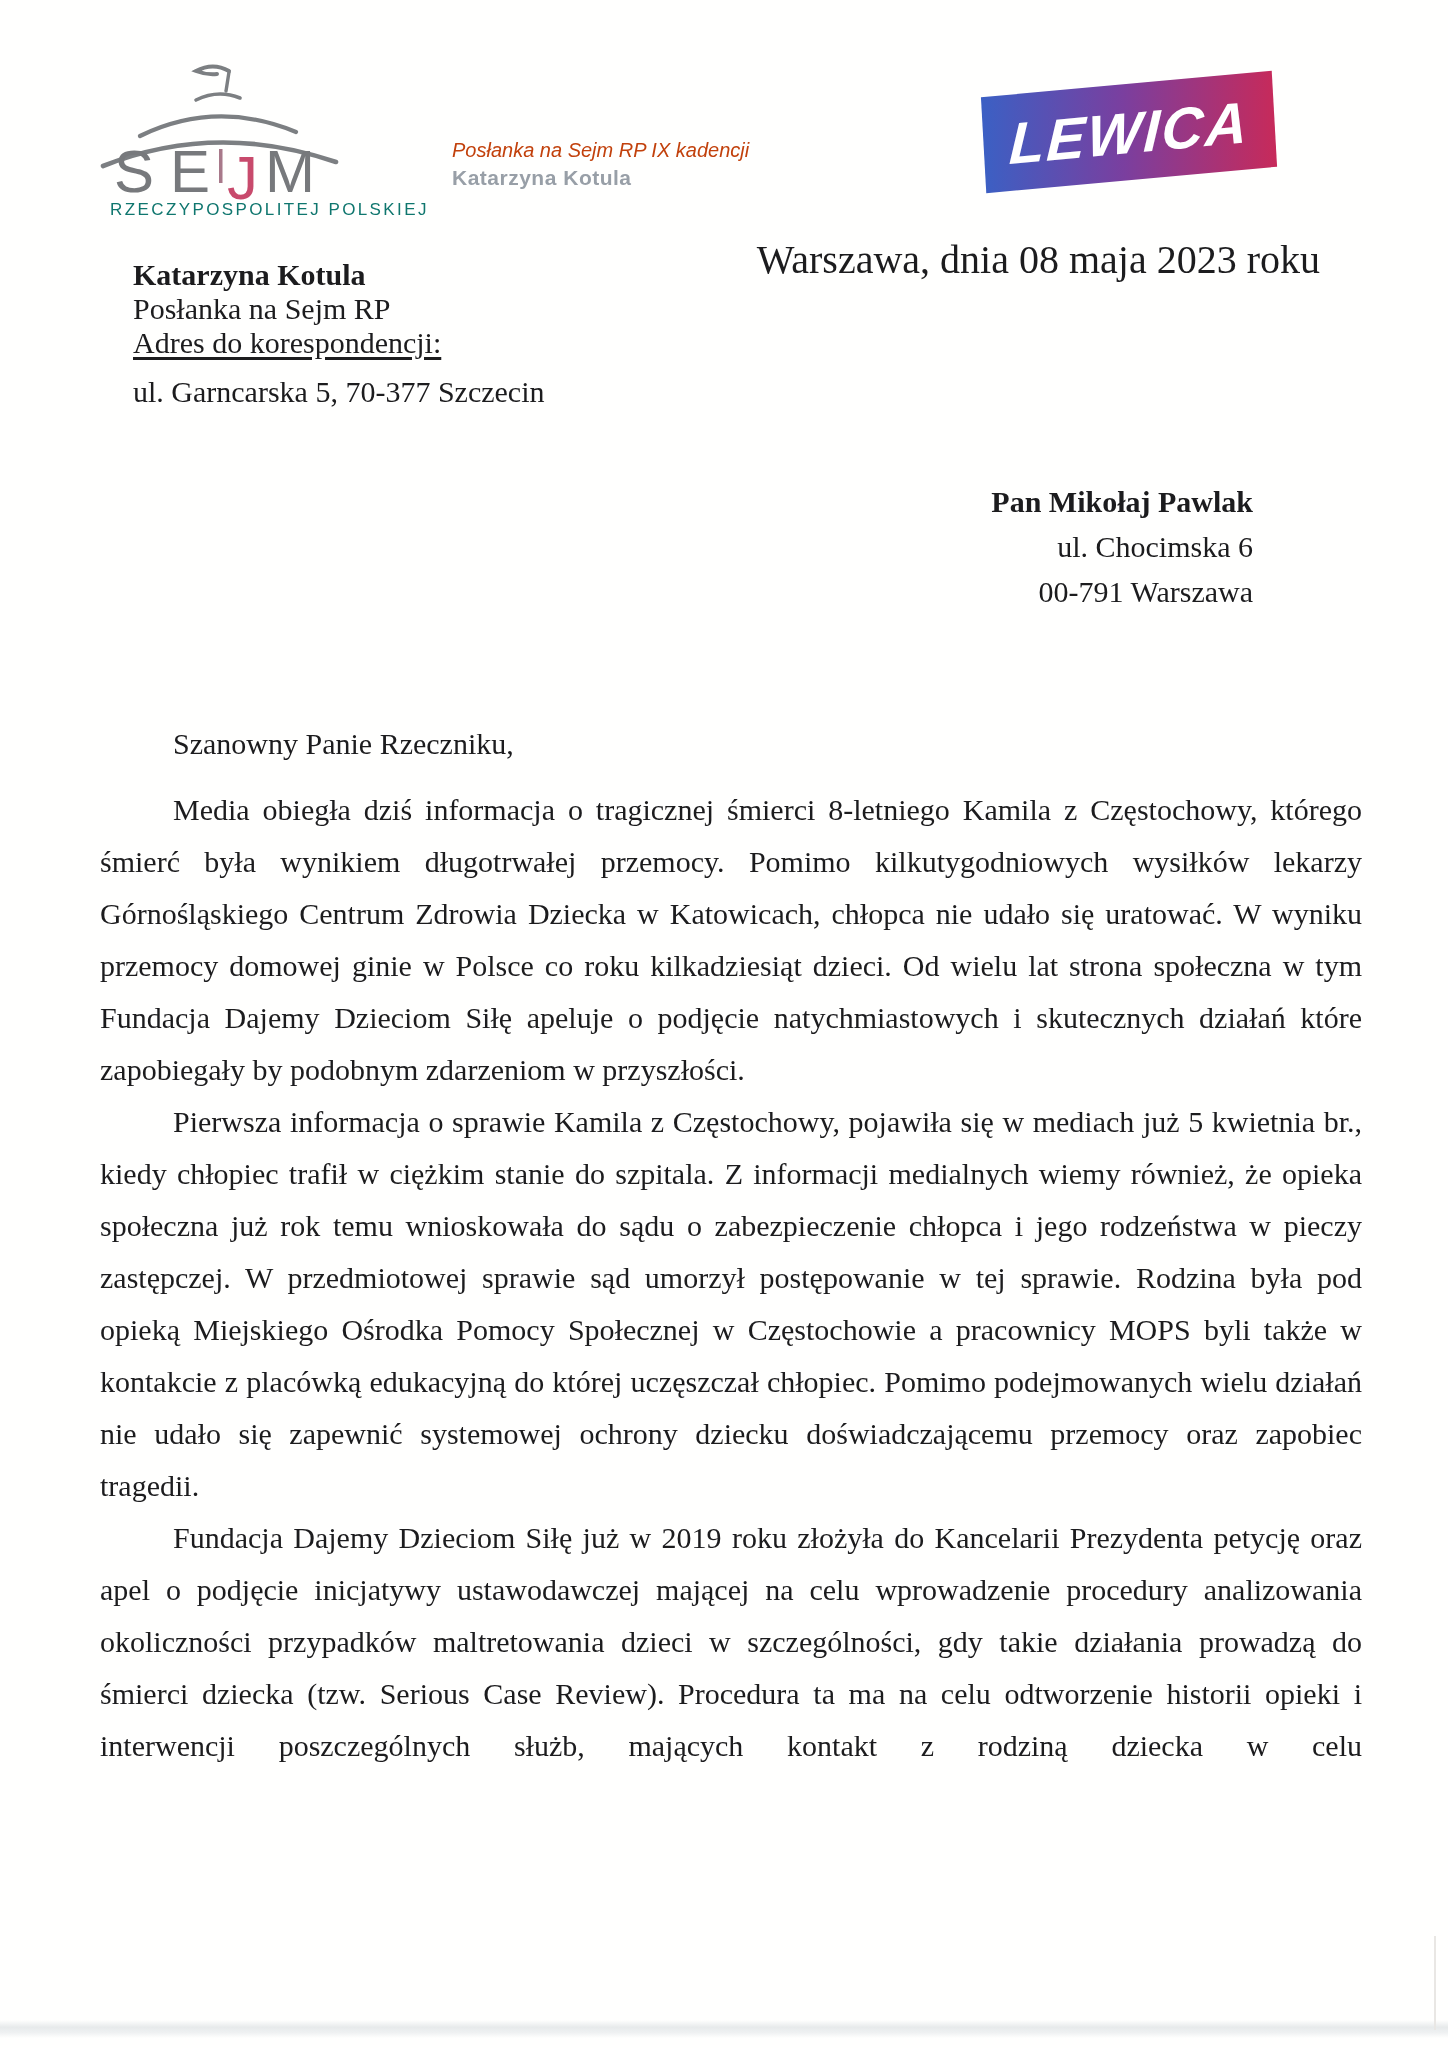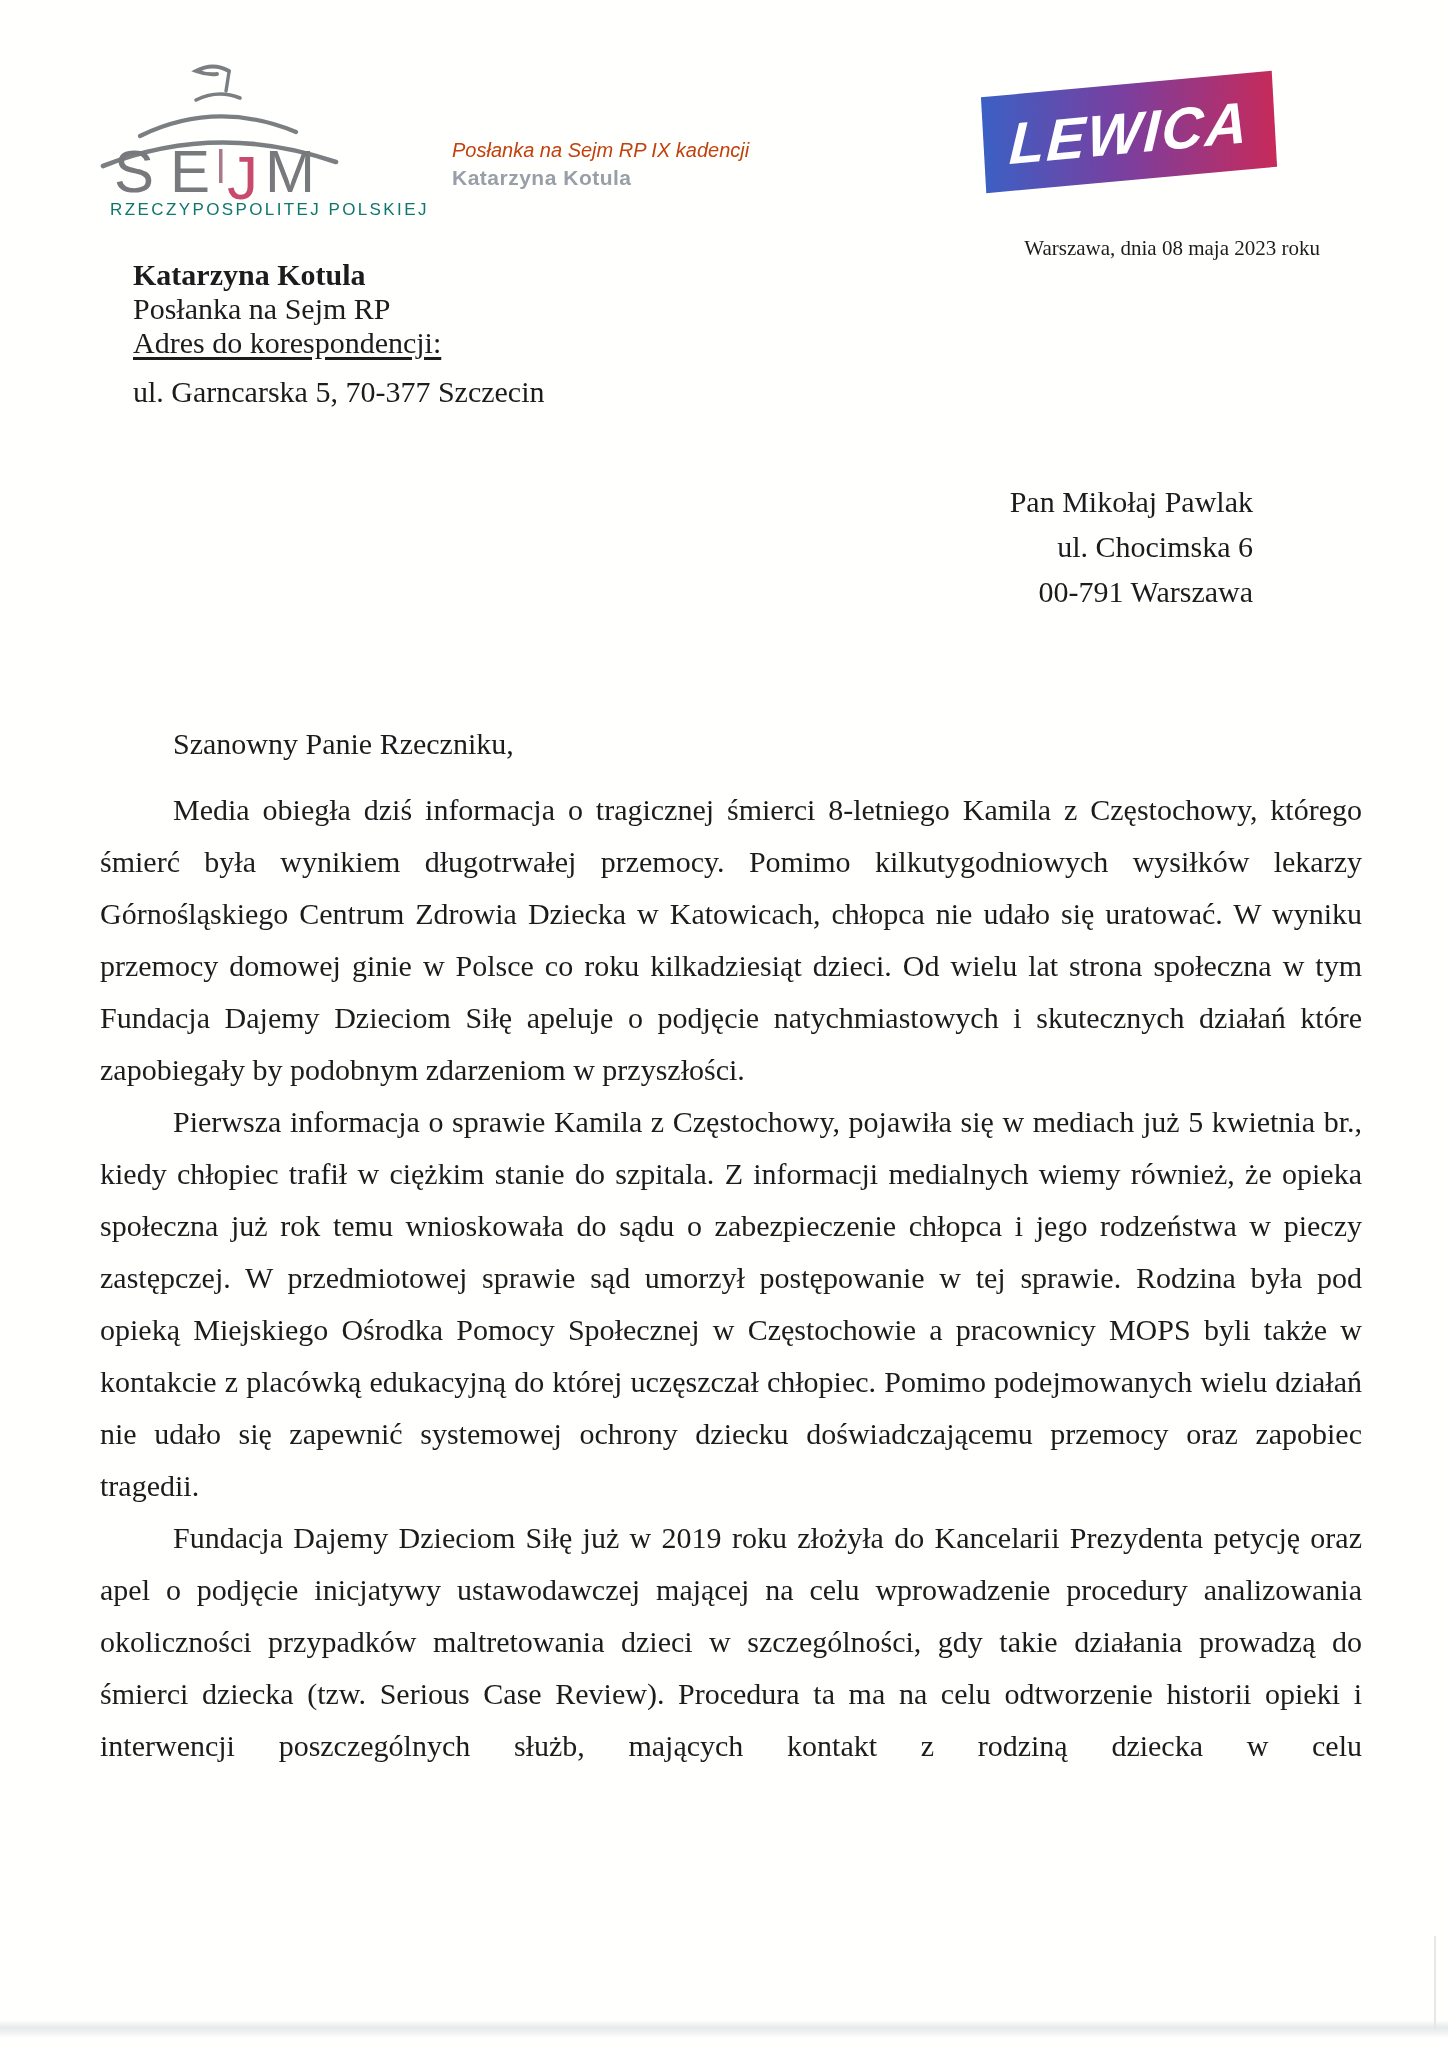--- a/index.html
+++ b/index.html
@@ -34,32 +34,32 @@
     background:linear-gradient(92deg,#3b60c4 0%,#7a3f9f 48%,#c72a5a 100%);
     transform:rotate(-5.2deg) skewX(-2deg);
     display:flex;align-items:center;justify-content:center;
   }
   .lewica span{
     font-family:"Liberation Sans","DejaVu Sans",sans-serif;
     font-weight:bold;font-style:italic;font-size:58px;letter-spacing:2px;
     color:#ffffff;transform:skewX(-6deg);
   }
   
-  .date{position:absolute;top:236px;right:128px;font-size:21px;white-space:nowrap;}
+  .date{position:absolute;top:236px;right:128px;font-size:40px;white-space:nowrap;}
   
   .sender{position:absolute;left:133px;top:258px;font-size:30px;line-height:34px;}
   .sender .bold{font-weight:bold;}
   .sender .underline{text-decoration:underline;text-underline-offset:4px;}
   .sender .addr{margin-top:15px;}
   
   .recipient{
     position:absolute;top:479px;right:195px;
     font-size:30px;line-height:45px;text-align:right;white-space:nowrap;
   }
-  .recipient .bold{font-weight:normal;}
+  .recipient .bold{font-weight:bold;}
   
   .body-block{
     position:absolute;left:100px;top:718px;width:1262px;
     font-size:30px;line-height:52px;text-align:justify;
   }
   .body-block p{margin:0;text-indent:73px;}
   .body-block p.salutation{margin-bottom:14px;text-align:left;}
   .body-block p.cut{text-align-last:justify;}
   
   .scan-band{

